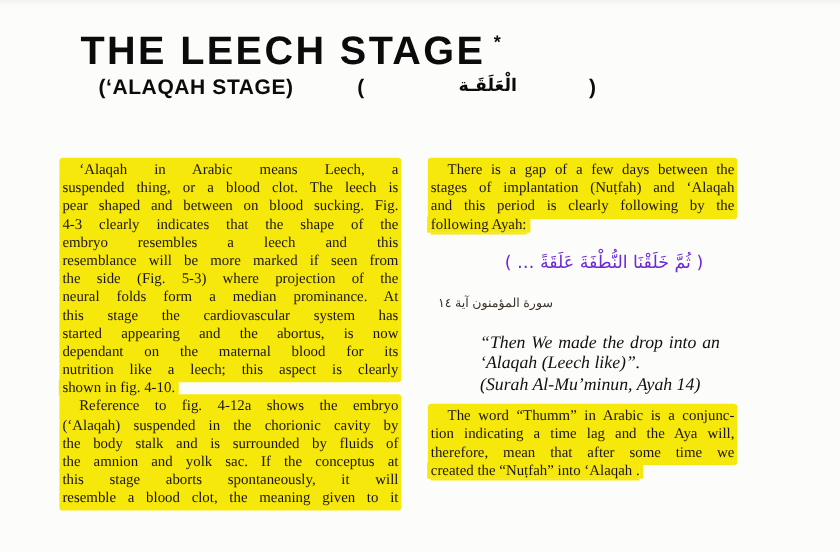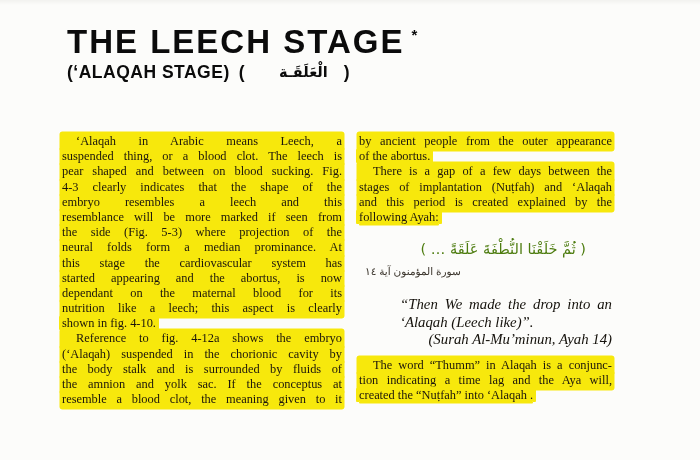--- a/index.html
+++ b/index.html
@@ -16,65 +16,65 @@
 
   
   .title {
     position:absolute; left:67px; top:24px; margin:0;
     font-family:"Liberation Sans", sans-serif; font-weight:700;
     font-size:33px; line-height:36px; letter-spacing:2px; color:#0b0b0b;
     white-space:nowrap;
   }
   .title .fnmark{ font-size:15px; position:relative; top:-13px; margin-left:7px; letter-spacing:0; }
   .subtitle {
-    position:absolute; left:67px; top:60px;
+    position:absolute; left:82px; top:60px;
     font-family:"Liberation Sans", sans-serif; font-weight:700;
     font-size:17.5px; line-height:24px; letter-spacing:0.5px; color:#0b0b0b;
-    display:flex; align-items:center; white-space:nowrap;
+    display:flex; align-items:center; white-space:nowrap;gap:44px;
   }
   .subtitle .ar-term{
     font-family:"DejaVu Sans", sans-serif; font-weight:600; font-size:14.5px;
     margin:0 16px 0 34px; letter-spacing:0;
   }
 
   
   .col {
     position:absolute; top:134px; color:var(--ink, #1b150c);
     font-size:12.4px; line-height:15.2px;
   }
-  .col-left  { left:62px;  width:280px; }
+  .col-left  { left:52px;  width:280px; }
   .col-right { left:359px; width:253px; }
 
   .tl { text-align:justify; text-align-last:justify; -moz-text-align-last:justify; height:15.2px; }
   .tl.end { text-align-last:auto; -moz-text-align-last:auto; }
   .tl.ind { text-indent:14px; }
 
   .hl   { background:var(--highlight, #f7e80c); box-shadow:0 0 0 2.5px var(--highlight, #f7e80c); border-radius:1px; }
   span.hl { box-shadow:-3px 0 0 var(--highlight,#f7e80c), 3px 0 0 var(--highlight,#f7e80c),
             0 -1.5px 0 var(--highlight,#f7e80c), 0 1.5px 0 var(--highlight,#f7e80c); }
 
   
   .verse {
-    margin:13px 26px 4px 0; direction:rtl; text-align:right;
+    margin:13px 26px 16px 0; direction:rtl; text-align:right;
     font-family:"DejaVu Sans", sans-serif; font-size:14.5px; line-height:22px;
-    color:#4d7c0f;
+    color:#6d28d9;
   }
   .verse-src {
     margin-top:4px; direction:rtl; text-align:left;
     font-family:Liberation Sans, sans-serif; font-size:10.5px; line-height:15px;
     color:#39332a; padding-left:6px;
   }
 
   
   .translation {
-    margin:17px 0 0 41px; font-style:italic; color:#14110b;
+    margin:17px 12px 0 41px; font-style:italic; color:#14110b;
     font-size:14.8px; line-height:17.5px;
   }
   .translation .t-just { text-align:justify; text-align-last:justify; -moz-text-align-last:justify; }
-  .translation .t-attr { text-align:right; }
+  .translation .t-attr { text-align:left; }
 
   .para-gap { margin-top:9px; }
 </style>
 </head>
 <body>
 
 <div class="page">
 
   <h1 class="title"><span>THE LEECH STAGE</span><span class="fnmark">*</span></h1>
 
@@ -99,45 +99,43 @@
       <div class="tl hl">started appearing and the abortus, is now</div>
       <div class="tl hl">dependant on the maternal blood for its</div>
       <div class="tl hl">nutrition like a leech; this aspect is clearly</div>
       <div class="tl end"><span class="hl">shown in fig. 4-10.</span></div>
     </div>
     <div>
       <div class="tl hl ind">Reference to fig. 4-12a shows the embryo</div>
       <div class="tl hl">(‘Alaqah) suspended in the chorionic cavity by</div>
       <div class="tl hl">the body stalk and is surrounded by fluids of</div>
       <div class="tl hl">the amnion and yolk sac. If the conceptus at</div>
+      <div class="tl hl">this stage aborts spontaneously, it will</div>
       <div class="tl hl">resemble a blood clot, the meaning given to it</div>
     </div>
   </section>
 
   <section class="col col-right">
     <div>
-      <div class="tl hl">by ancient people from the outer appearance</div>
-      <div class="tl end"><span class="hl">of the abortus.</span></div>
-    </div>
-    <div>
       <div class="tl hl ind">There is a gap of a few days between the</div>
       <div class="tl hl">stages of implantation (Nuṭfah) and ‘Alaqah</div>
-      <div class="tl hl">and this period is created explained by the</div>
+      <div class="tl hl">and this period is clearly following by the</div>
       <div class="tl end"><span class="hl">following Ayah:</span></div>
     </div>
 
     <div class="verse" lang="ar" dir="rtl">( ثُمَّ خَلَقْنَا النُّطْفَةَ عَلَقَةً … )</div>
     <div class="verse-src" lang="ar" dir="rtl">سورة المؤمنون آية ١٤</div>
 
     <div class="translation">
       <div class="t-just">“Then We made the drop into an</div>
       <div>‘Alaqah (Leech like)”.</div>
       <div class="t-attr">(Surah Al-Mu’minun, Ayah 14)</div>
     </div>
 
     <div class="para-gap">
-      <div class="tl hl ind">The word “Thumm” in Alaqah is a conjunc-</div>
+      <div class="tl hl ind">The word “Thumm” in Arabic is a conjunc-</div>
       <div class="tl hl">tion indicating a time lag and the Aya will,</div>
+      <div class="tl hl">therefore, mean that after some time we</div>
       <div class="tl end"><span class="hl">created the “Nuṭfah” into ‘Alaqah .</span></div>
     </div>
   </section>
 
 </div>
 
 </body></html>

